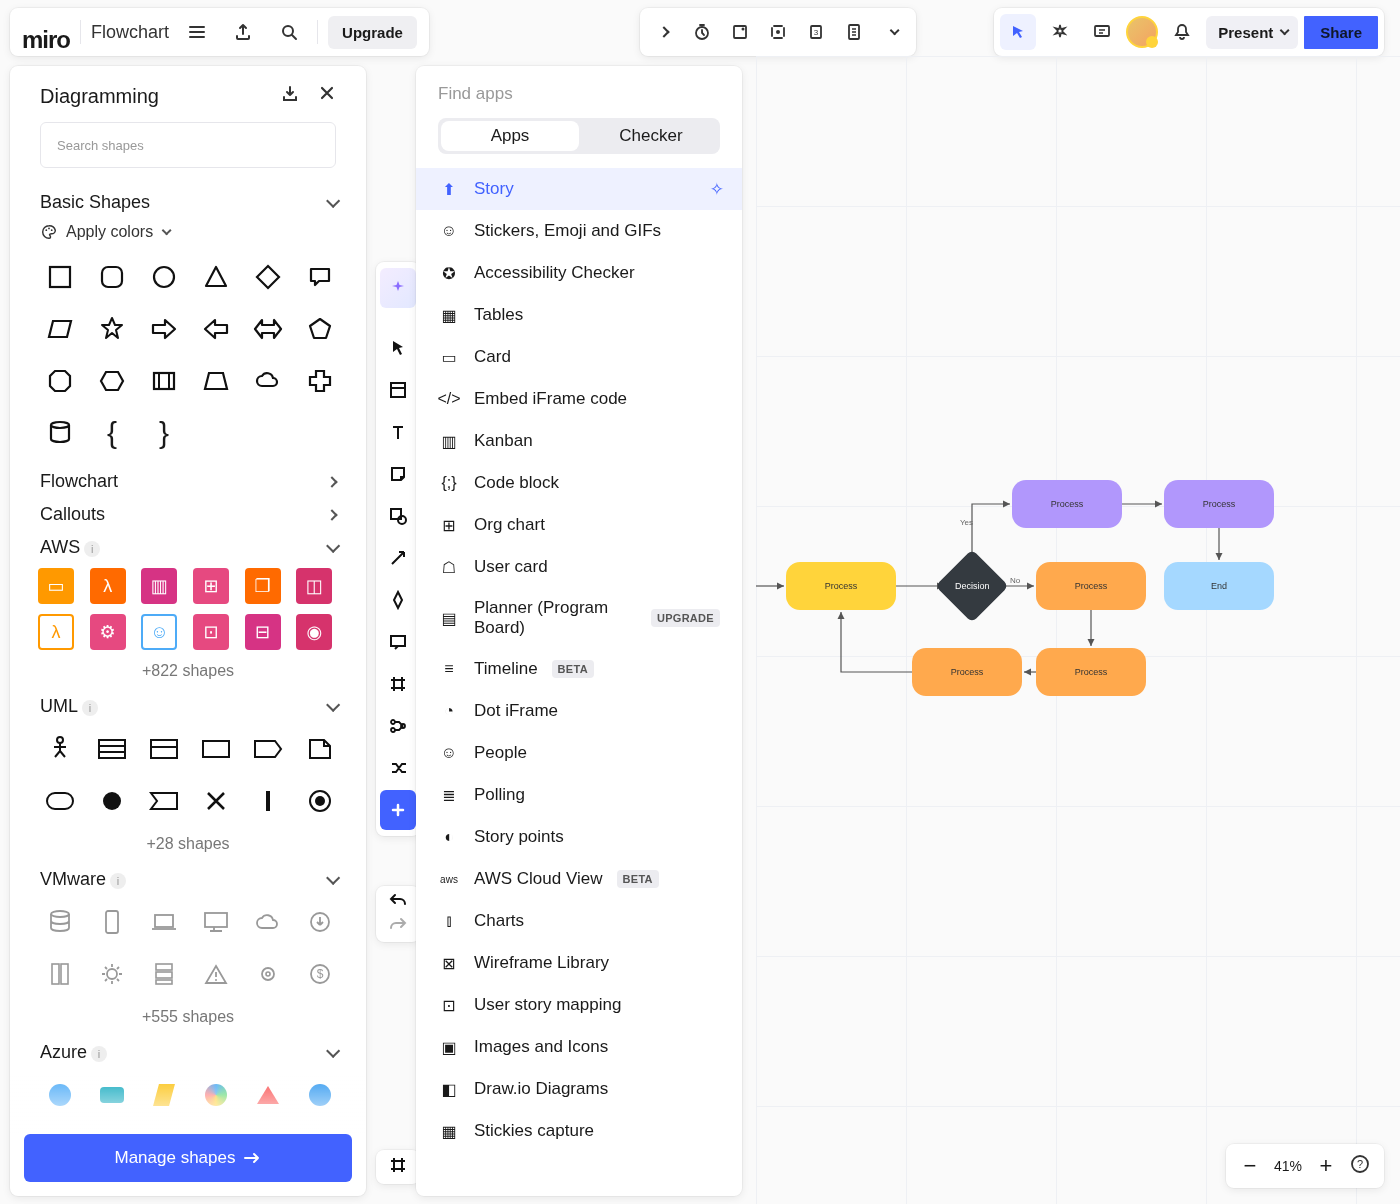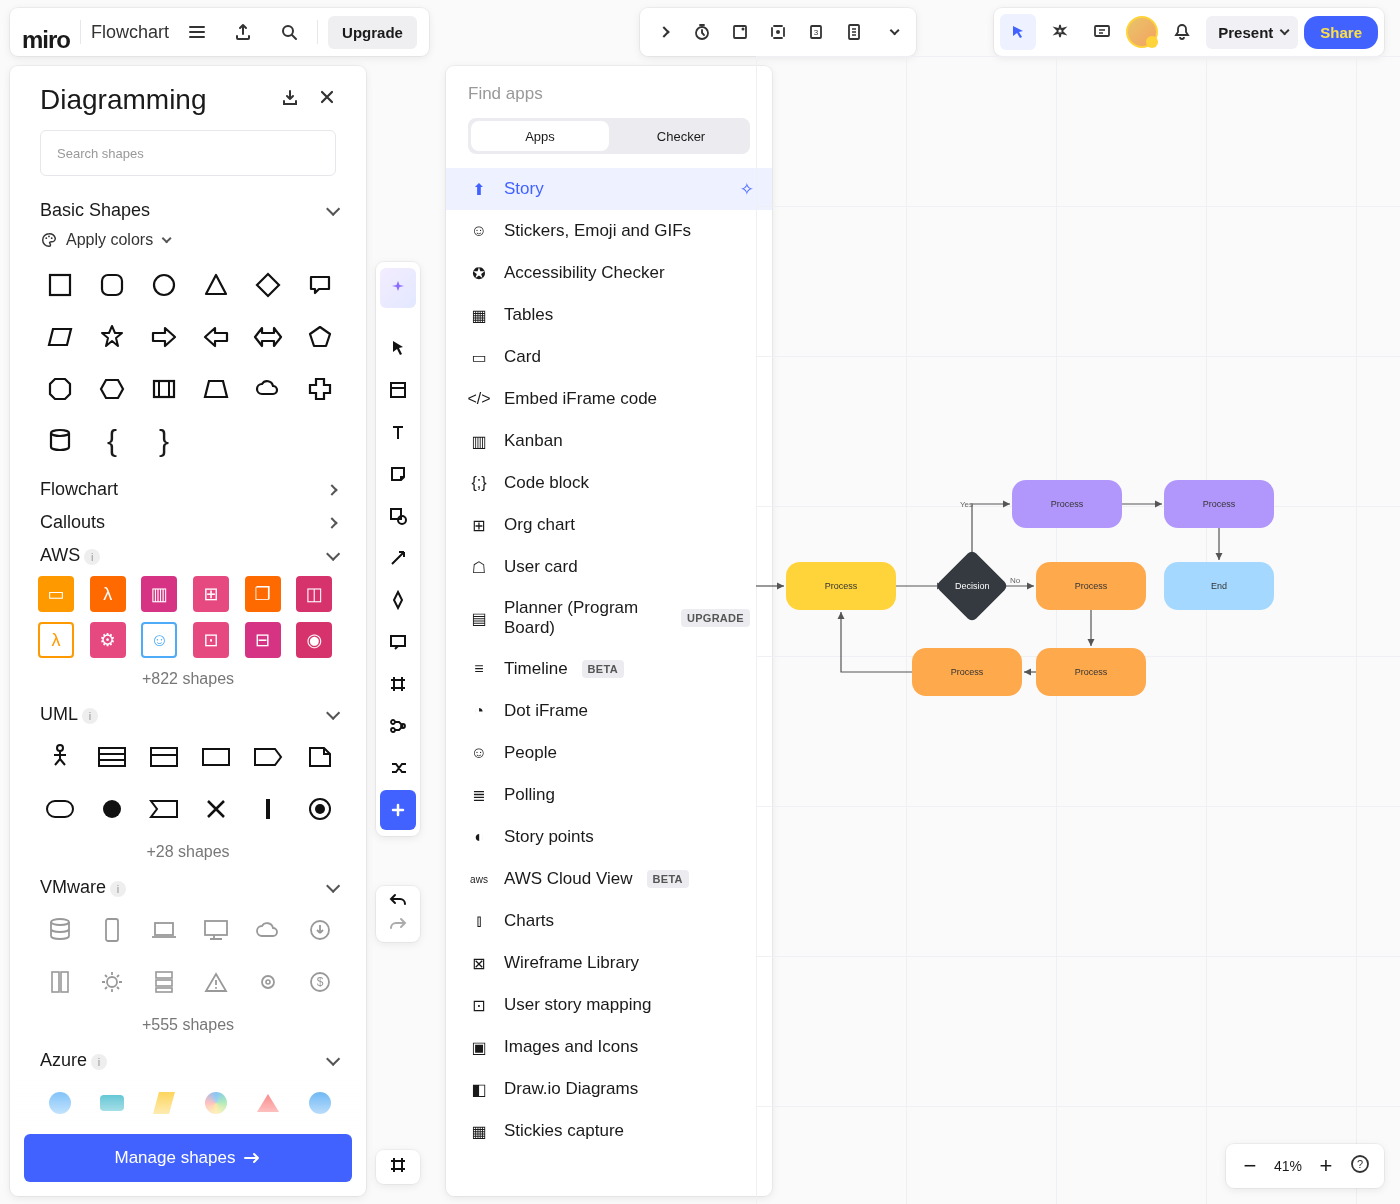--- a/index.html
+++ b/index.html
@@ -35,26 +35,26 @@
   .vr{width:1px;height:24px;background:var(--border);}
   .board-name{font-size:18px;color:#333;}
   .icon-btn{width:36px;height:36px;display:flex;align-items:center;justify-content:center;border-radius:6px;cursor:pointer;}
   .upgrade{background:#efeff2;border-radius:6px;padding:8px 14px;font-weight:600;font-size:15px;cursor:pointer;}
   .hdr-center{position:absolute;left:640px;top:8px;display:flex;align-items:center;height:48px;padding:0 6px;gap:2px;}
   .hdr-right{position:absolute;right:16px;top:8px;display:flex;align-items:center;height:48px;padding:0 6px;gap:6px;}
   .hdr-right .sel{background:var(--blue-soft);}
   .avatar{width:32px;height:32px;border-radius:50%;background:linear-gradient(135deg,#e9c46a,#f4a261);border:2px solid #ffd43b;position:relative;}
   .avatar::after{content:"";position:absolute;right:-2px;bottom:-2px;width:12px;height:12px;background:#ffd43b;border-radius:50%;}
   .present{display:flex;align-items:center;gap:6px;background:#f0f0f5;border-radius:6px;padding:8px 12px;font-weight:600;font-size:15px;cursor:pointer;}
-  .share{background:var(--blue);color:#fde047;border-radius:14px;padding:8px 16px;font-weight:600;font-size:15px;cursor:pointer;}
+  .share{background:var(--blue);color:#0f172a;border-radius:1px;padding:8px 16px;font-weight:600;font-size:15px;cursor:pointer;}
 
   
   .diag{position:absolute;left:10px;top:66px;width:356px;height:1130px;padding:18px 14px 14px 14px;display:flex;flex-direction:column;overflow:hidden;}
   .diag-head{display:flex;align-items:center;justify-content:space-between;margin:0 16px 14px 16px;}
-  .diag-title{font-size:28px;}
+  .diag-title{font-size:20px;}
   .diag-head-icons{display:flex;gap:18px;}
   .search{margin:0 16px 18px 16px;}
   .search input{width:100%;height:46px;border:1px solid var(--border);border-radius:6px;padding:0 16px;font-size:13px;color:#444;}
   .search input::placeholder{color:#999;}
   .section-row{display:flex;align-items:center;justify-content:space-between;padding:6px 16px;cursor:pointer;}
   .section-row .lbl{font-size:18px;}
   .apply-colors{display:flex;align-items:center;gap:8px;padding:4px 16px 10px 16px;font-size:16px;color:#333;}
   .shape-grid{display:grid;grid-template-columns:repeat(6,1fr);gap:8px;padding:4px 14px 10px 14px;}
   .shape-cell{width:44px;height:44px;display:flex;align-items:center;justify-content:center;cursor:pointer;border-radius:4px;}
   .aws-cell{width:36px;height:36px;border-radius:4px;display:flex;align-items:center;justify-content:center;color:#fff;font-size:18px;}
@@ -68,24 +68,24 @@
 
   
   .vtb{position:absolute;left:376px;top:262px;width:44px;display:flex;flex-direction:column;align-items:center;padding:6px 0;gap:2px;}
   .vtb .tbtn{width:36px;height:40px;display:flex;align-items:center;justify-content:center;border-radius:6px;cursor:pointer;}
   .vtb .sparkle{background:linear-gradient(135deg,#c5a3ff33,#6f8cff33);}
   .vtb .plus{background:var(--blue);color:#fff;}
   .vtb2{position:absolute;left:376px;top:886px;width:44px;display:flex;flex-direction:column;align-items:center;padding:6px 0;gap:4px;}
   .vtb3{position:absolute;left:376px;top:1150px;width:44px;display:flex;flex-direction:column;align-items:center;padding:6px 0;}
 
   
-  .apps{position:absolute;left:446px;top:66px;width:326px;height:1130px;padding:18px 0 0 0;overflow:hidden;}
+  .apps{position:absolute;left:416px;top:66px;width:326px;height:1130px;padding:18px 0 0 0;overflow:hidden;}
   .apps-search{padding:0 22px 14px 22px;color:#999;font-size:17px;}
   .seg{display:flex;margin:0 22px 14px 22px;background:#ececf0;border-radius:8px;height:36px;overflow:hidden;}
-  .seg div{flex:1;display:flex;align-items:center;justify-content:center;font-size:13px;cursor:pointer;}
+  .seg div{flex:1;display:flex;align-items:center;justify-content:center;font-size:17px;cursor:pointer;}
   .seg .active{background:#fff;border-radius:8px;margin:3px;flex:1;}
   .app-row{display:flex;align-items:center;gap:14px;padding:10px 22px;font-size:17px;cursor:pointer;position:relative;}
   .app-row.sel{background:var(--blue-soft);color:var(--blue);}
   .app-row .pin{position:absolute;right:18px;color:var(--blue);}
   .app-ic{width:22px;height:22px;display:flex;align-items:center;justify-content:center;flex-shrink:0;}
   .badge{background:#ececf0;color:#555;font-size:11px;font-weight:700;padding:3px 6px;border-radius:4px;letter-spacing:0.3px;}
 
   
   .canvas{position:absolute;left:756px;top:56px;right:0;bottom:0;
     background-image:linear-gradient(#eef0f4 1px,transparent 1px),linear-gradient(90deg,#eef0f4 1px,transparent 1px);
@@ -773,21 +773,21 @@
     <path d="M366 448 H406" stroke="#555" stroke-width="1.2" marker-end="url(#ah)"></path>
 
     <path d="M463 472 V504" stroke="#555" stroke-width="1.2" marker-end="url(#ah)"></path>
 
     <path d="M335 554 V590" stroke="#555" stroke-width="1.2" fill="none" marker-end="url(#ah)"></path>
 
     <path d="M280 616 H268" stroke="#555" stroke-width="1.2" marker-end="url(#ah)"></path>
 
     <path d="M156 616 H85 V556" stroke="#555" stroke-width="1.2" fill="none" marker-end="url(#ah)"></path>
   </svg>
-  <span class="edge-lbl" style="left:204px;top:444px;">Yes</span>
+  <span class="edge-lbl" style="left:204px;top:462px;">Yes</span>
   <span class="edge-lbl" style="left:254px;top:520px;">No</span>
   <div id="nodes">
       <div class="node" style="left: 30px; top: 506px; width: 110px; height: 48px; background: rgb(255, 212, 59);">Process</div>
       <div class="node" style="left: 190px; top: 504px; width: 52px; height: 52px; background: rgb(52, 58, 64); color: rgb(255, 255, 255); transform: rotate(45deg); border-radius: 6px;">
         <span style="transform: rotate(-45deg);">Decision</span>
       </div>
       <div class="node" style="left: 256px; top: 424px; width: 110px; height: 48px; background: rgb(177, 151, 252);">Process</div>
       <div class="node" style="left: 408px; top: 424px; width: 110px; height: 48px; background: rgb(177, 151, 252);">Process</div>
       <div class="node" style="left: 280px; top: 506px; width: 110px; height: 48px; background: rgb(255, 169, 77);">Process</div>
       <div class="node" style="left: 408px; top: 506px; width: 110px; height: 48px; background: rgb(165, 216, 255);">End</div>

